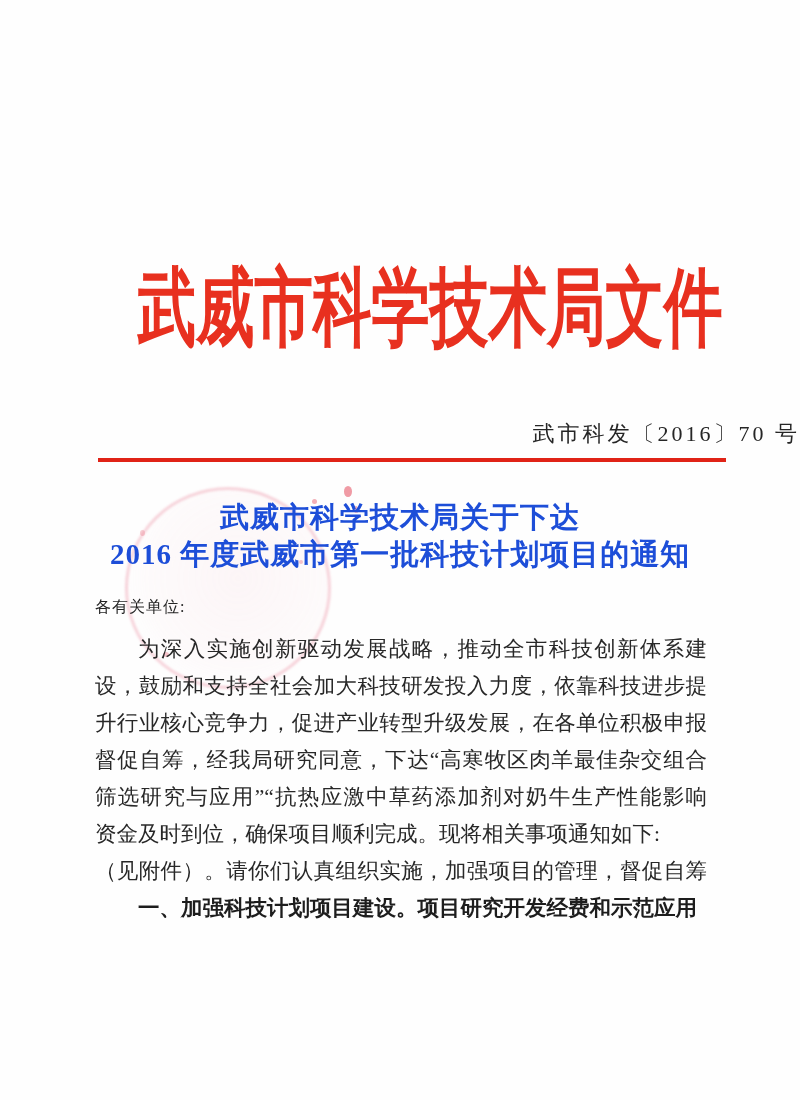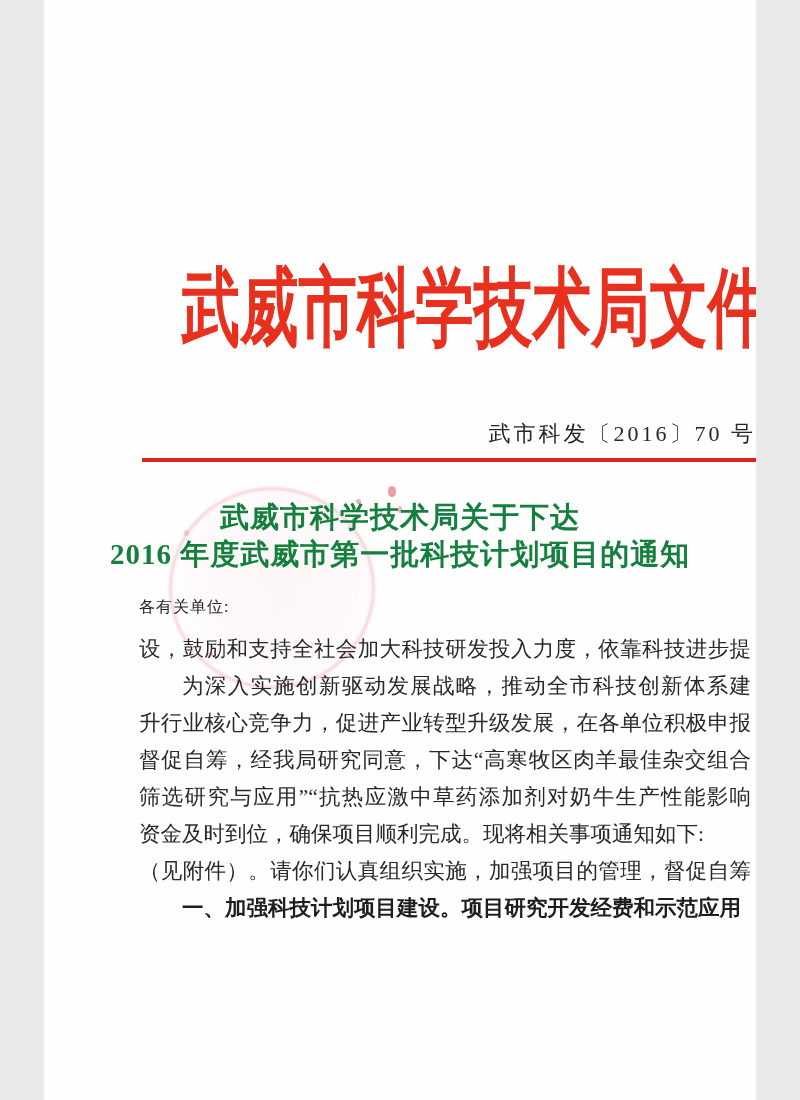--- a/index.html
+++ b/index.html
@@ -1,19 +1,19 @@
 <!DOCTYPE html>
 <html><head>
 <meta charset="utf-8">
 <style>
   * { margin: 0; padding: 0; box-sizing: border-box; }
   html, body { background: #e9e9e9; }
   .scan-page {
     position: relative;
-    width: 712px;
+    width: 800px;
     height: 1100px;
     margin: 0 auto;
     background: #fefefe;
     overflow: hidden;
     font-family: "Liberation Serif", "DejaVu Serif", serif;
   }
   
   .letterhead {
     position: absolute;
     top: 256px;
@@ -53,21 +53,21 @@
     background: #e02317;
   }
   
   .doc-title {
     position: absolute;
     top: 499px;
     left: 0;
     width: 100%;
     text-align: center;
     font-weight: 700;
-    color: #15803d;
+    color: #1d4ed8;
     font-size: 29px;
     line-height: 37px;
     letter-spacing: 1px;
   }
   
   .salutation {
     position: absolute;
     top: 597px;
     left: 95px;
     font-size: 16px;
@@ -132,22 +132,22 @@
   <div class="red-rule"></div>
 
   <div class="doc-title">
     <div>武威市科学技术局关于下达</div>
     <div>2016 年度武威市第一批科技计划项目的通知</div>
   </div>
 
   <div class="salutation">各有关单位:</div>
 
   <div class="body-block">
+    <div class="body-line justify indent">为深入实施创新驱动发展战略，推动全市科技创新体系建</div>
     <div class="body-line justify">设，鼓励和支持全社会加大科技研发投入力度，依靠科技进步提</div>
-    <div class="body-line justify indent">为深入实施创新驱动发展战略，推动全市科技创新体系建</div>
     <div class="body-line justify">升行业核心竞争力，促进产业转型升级发展，在各单位积极申报</div>
     <div class="body-line justify">督促自筹，经我局研究同意，下达“高寒牧区肉羊最佳杂交组合</div>
     <div class="body-line justify">筛选研究与应用”“抗热应激中草药添加剂对奶牛生产性能影响</div>
     <div class="body-line">资金及时到位，确保项目顺利完成。现将相关事项通知如下:</div>
     <div class="body-line justify">（见附件）。请你们认真组织实施，加强项目的管理，督促自筹</div>
     <div class="body-line bold indent">一、加强科技计划项目建设。项目研究开发经费和示范应用</div>
   </div>
 
 </div>
 

